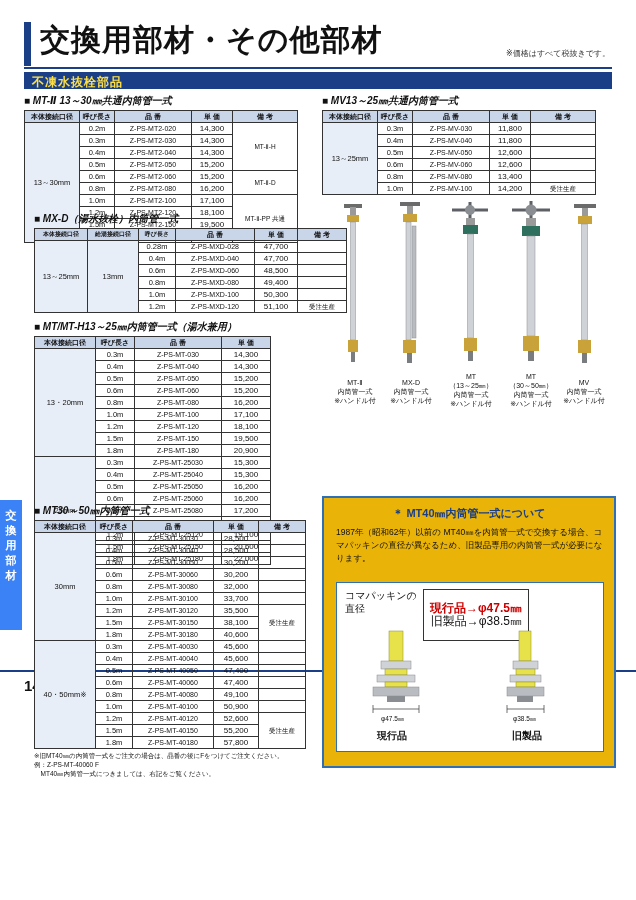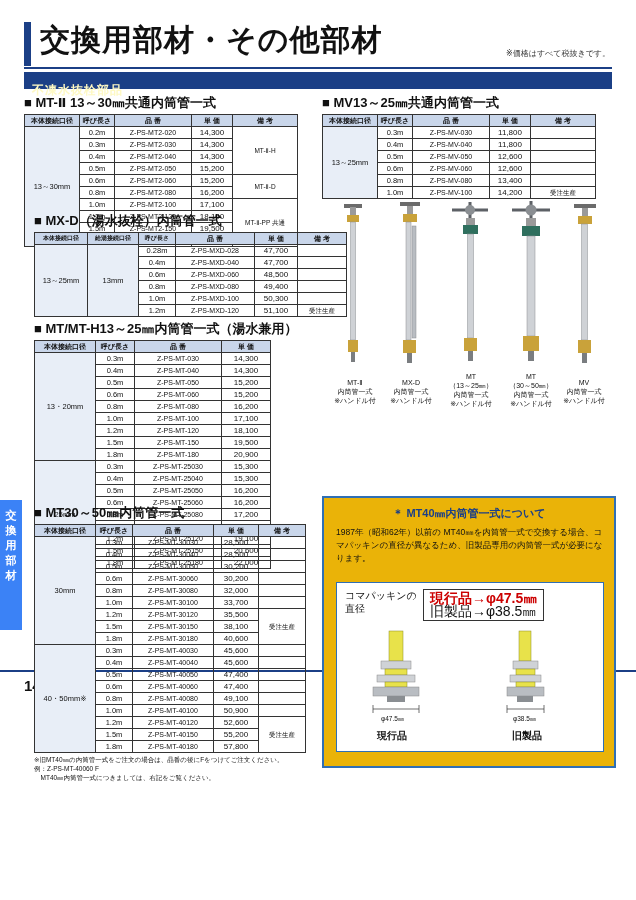--- a/index.html
+++ b/index.html
@@ -11,31 +11,31 @@
   .page{position:relative;width:636px;height:708px;}
 
   
   .hdr{position:absolute;left:24px;top:22px;width:588px;height:44px;}
   .hdr .bar{position:absolute;left:0;top:0;width:7px;height:44px;background:#1b3f86;}
   .hdr .title{position:absolute;left:16px;top:-2px;font-size:30px;font-weight:bold;letter-spacing:1px;color:#111;}
   .hdr .note{position:absolute;right:2px;top:26px;font-size:8px;color:#333;}
   .hdr .rule{position:absolute;left:0;top:45px;width:588px;height:2px;background:#1b3f86;}
 
   .secbar{position:absolute;left:24px;top:72px;width:588px;height:17px;background:#1b3f86;}
-  .secbar span{position:absolute;left:8px;top:2px;font-size:12px;font-weight:bold;color:#fef9c3;letter-spacing:1px;margin-top:8px;}
+  .secbar span{position:absolute;left:8px;top:2px;font-size:12px;font-weight:bold;color:#fde047;letter-spacing:1px;}
 
   
   .sidetab{position:absolute;left:0px;top:500px;width:22px;height:130px;background:#3b82f6;}
   .sidetab .t{position:absolute;left:4px;top:8px;width:14px;font-size:11px;color:#fff;font-weight:bold;line-height:15px;text-align:center;}
   .pagenum{position:absolute;left:24px;bottom:14px;font-size:15px;font-weight:bold;color:#111;}
   .footrule{position:absolute;left:0;bottom:36px;width:636px;height:2px;background:#1b3f86;}
 
   
   .blk{position:absolute;}
-  .blk .cap{font-size:13px;font-weight:bold;color:#111;margin-bottom:2px;display:block;}
+  .blk .cap{font-size:10px;font-weight:bold;color:#111;margin-bottom:2px;display:block;font-style:italic;}
   table.t{border-collapse:collapse;font-size:7.5px;}
   table.t td,table.t th{border:0.5px solid #333;padding:0 2px;height:11px;line-height:11px;text-align:center;white-space:nowrap;font-weight:normal;}
   table.t th{background:#c9d6ea;font-size:7px;font-weight:bold;}
   td.price{font-weight:bold;font-size:8px;text-align:right;padding-right:3px;}
   td.code{font-size:7px;}
   td.lbl{background:#e8eef7;}
   td.rem{font-size:6.5px;}
 
   
   .ill{position:absolute;}
@@ -563,21 +563,21 @@
 
   <div class="infobox">
     <div class="ttl">＊ MT40㎜内筒管一式について</div>
     <div class="body">1987年（昭和62年）以前の MT40㎜を内筒管一式で交換する場合、コマパッキンの直径が異なるため、旧製品専用の内筒管一式が必要になります。</div>
 
     <div class="inner">
       <div class="innertxt">
         <span>コマパッキンの</span><br>
         <span>直径</span>
       </div>
-      <div style="position:absolute;left:86px;top:6px;border:1px solid #333;background:#fff;padding:2px 6px;font-size:14px;line-height:13px;">
+      <div style="position:absolute;left:86px;top:6px;border:1px solid #333;background:#fff;padding:12px 6px;font-size:12px;line-height:13px;text-align:right;">
         <span class="redtxt">現行品→φ47.5㎜</span><br>
         <span>旧製品→φ38.5㎜</span>
       </div>
 
       <svg style="position:absolute;left:0;top:46px;" width="266" height="96" viewBox="0 0 266 96">
 
         <g>
           <rect x="52" y="2" width="14" height="30" fill="#e8e24a" stroke="#8a8d20" stroke-width="0.5"></rect>
           <rect x="44" y="32" width="30" height="8" fill="#cfd2d6" stroke="#888" stroke-width="0.5"></rect>
           <rect x="48" y="40" width="22" height="6" fill="#e8e24a" stroke="#8a8d20" stroke-width="0.5"></rect>

